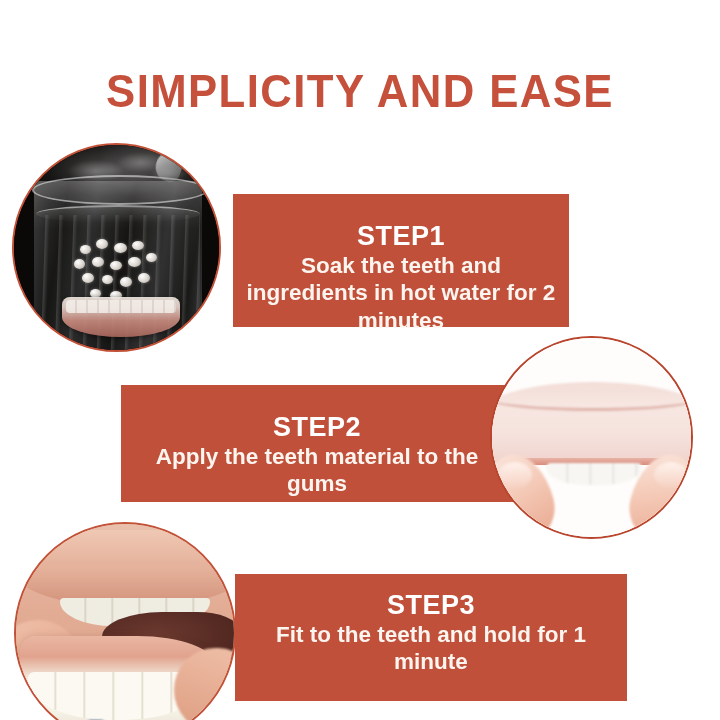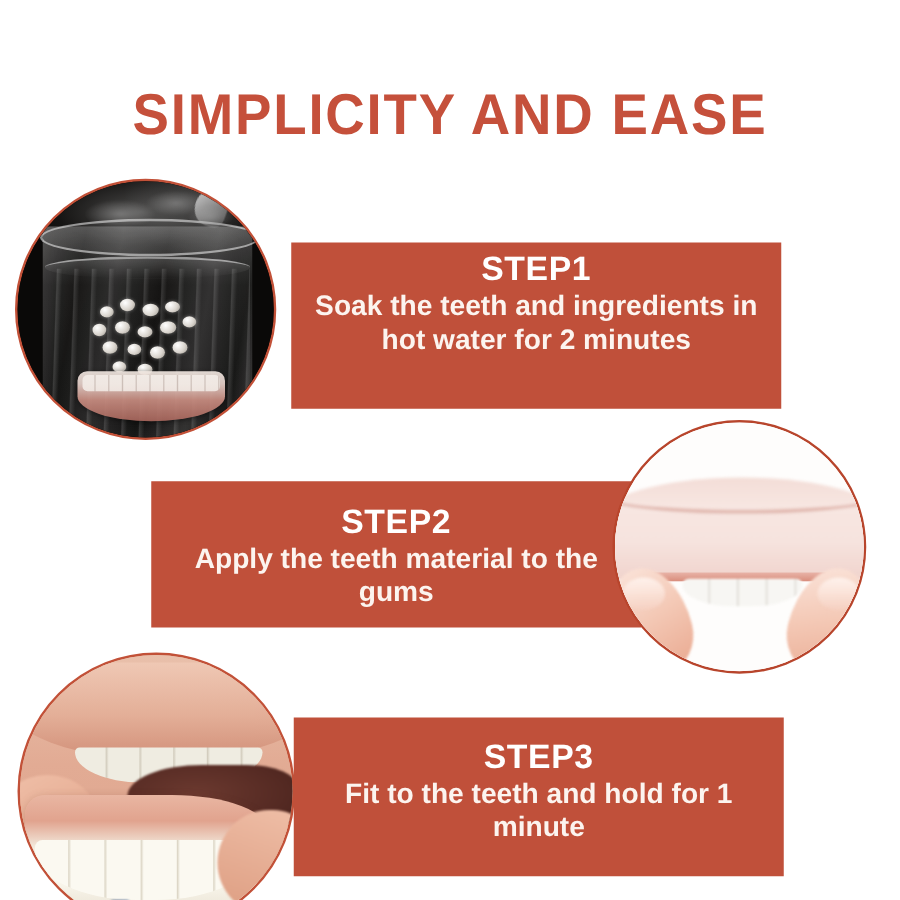--- a/index.html
+++ b/index.html
@@ -58,30 +58,30 @@
     font-weight: 700;
     font-size: 22.5px;
     line-height: 1.22;
     color: #FCF4EF;
     padding: 0 10px;
   }
 
   #panel-1 {
     left: 233px;
     top: 150px;
-    width: 392px;
+    width: 336px;
     height: 133px;
-    padding-top: 7px;
+    padding-top: 28px;
   }
   #panel-2 {
     left: 121px;
     top: 341px;
     width: 392px;
     height: 117px;
-    padding-top: 18px;
+    padding-top: 28px;
   }
   #panel-3 {
     left: 235px;
     top: 530px;
     width: 392px;
     height: 127px;
     padding-top: 17px;
   }
 
   

